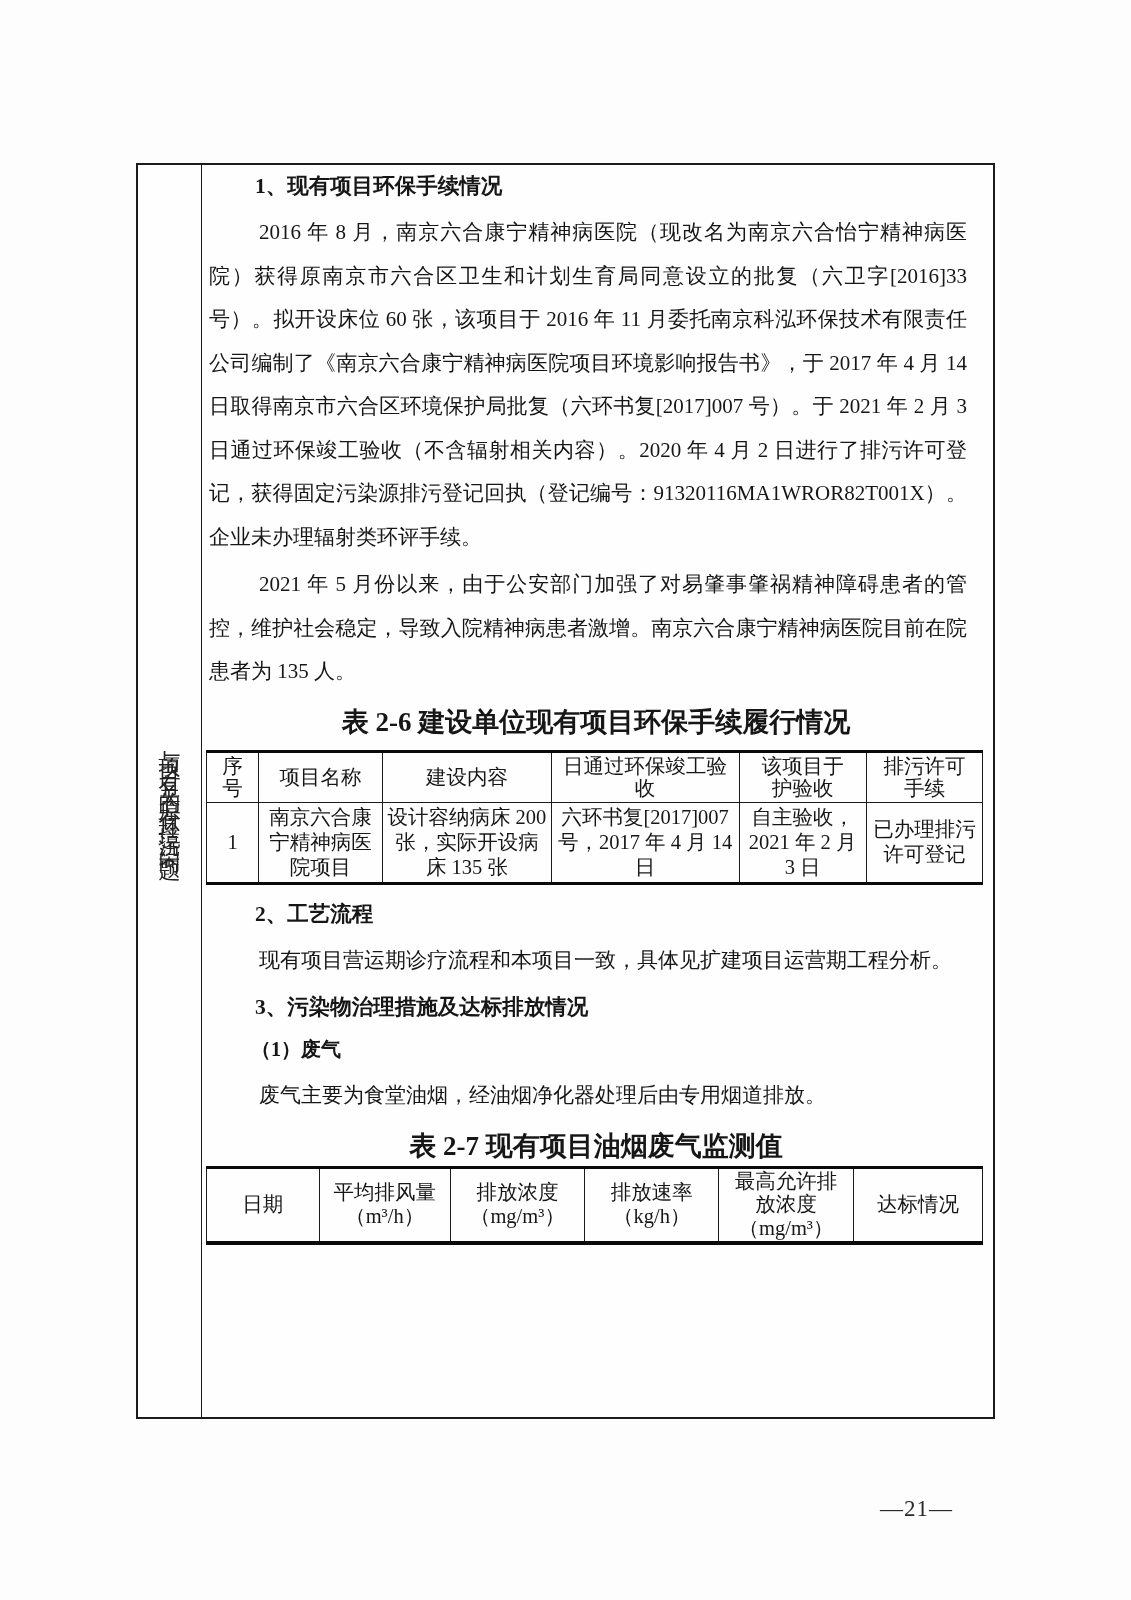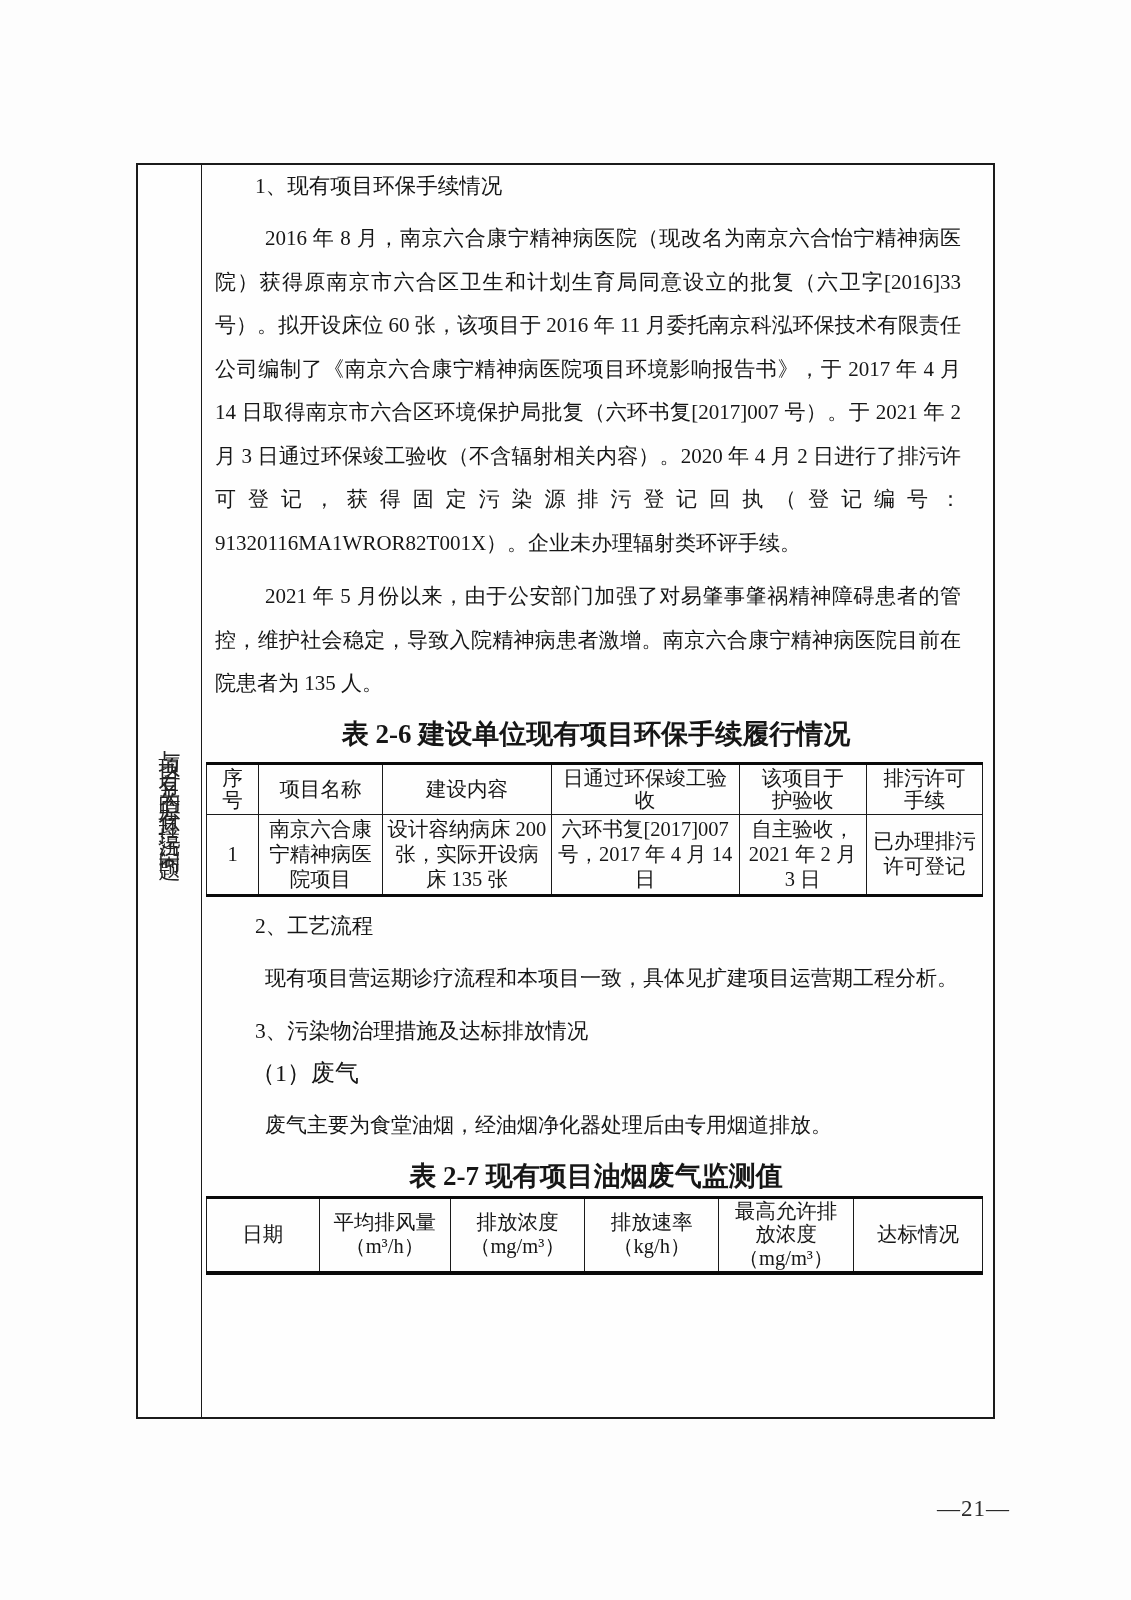--- a/index.html
+++ b/index.html
@@ -35,33 +35,33 @@
   }
   .content{
     flex:1;
     box-sizing:border-box;
     padding:0 6px 0 3px;
     font-size:21px;
     line-height:43.5px;
     overflow:hidden;
   }
   .h1{
-    font-weight:normal;
+    font-weight:bold;
     font-size:21.5px;
     line-height:42px;
     text-indent:50px;
   }
   .h2{
-    font-weight:normal;
-    font-size:24px;
+    font-weight:bold;
+    font-size:20px;
     line-height:42px;
     text-indent:46px;
   }
   .para{
-    margin:10px;
+    margin:4px;
     text-indent:50px;
     text-align:justify;
     padding-right:16px;
   }
   .tbl-title{
     font-weight:bold;
     font-size:27px;
     line-height:36px;
     text-align:center;
     margin-top:10px;
@@ -84,21 +84,21 @@
   }
   table{border-top:3.6px solid #0a0a0a;border-bottom:3.8px solid #0a0a0a;}
   .t26 th{font-size:20.5px;line-height:22.5px;white-space:pre-line;}
   .t26 td{font-size:20.5px;line-height:25px;}
   .t27 th{font-size:20.5px;line-height:23.5px;white-space:pre-line;padding:1px 2px;}
   .t27{border-bottom:4.5px solid #0a0a0a;}
   .pagenum{
     position:absolute;
     left:880px;top:1496px;
     width:130px;
-    text-align:right;
+    text-align:left;
     font-size:23px;
     color:#2a2a2a;
     letter-spacing:1px;
   }
 </style>
 </head>
 <body>
 
 <div class="page">
   <div class="frame">

